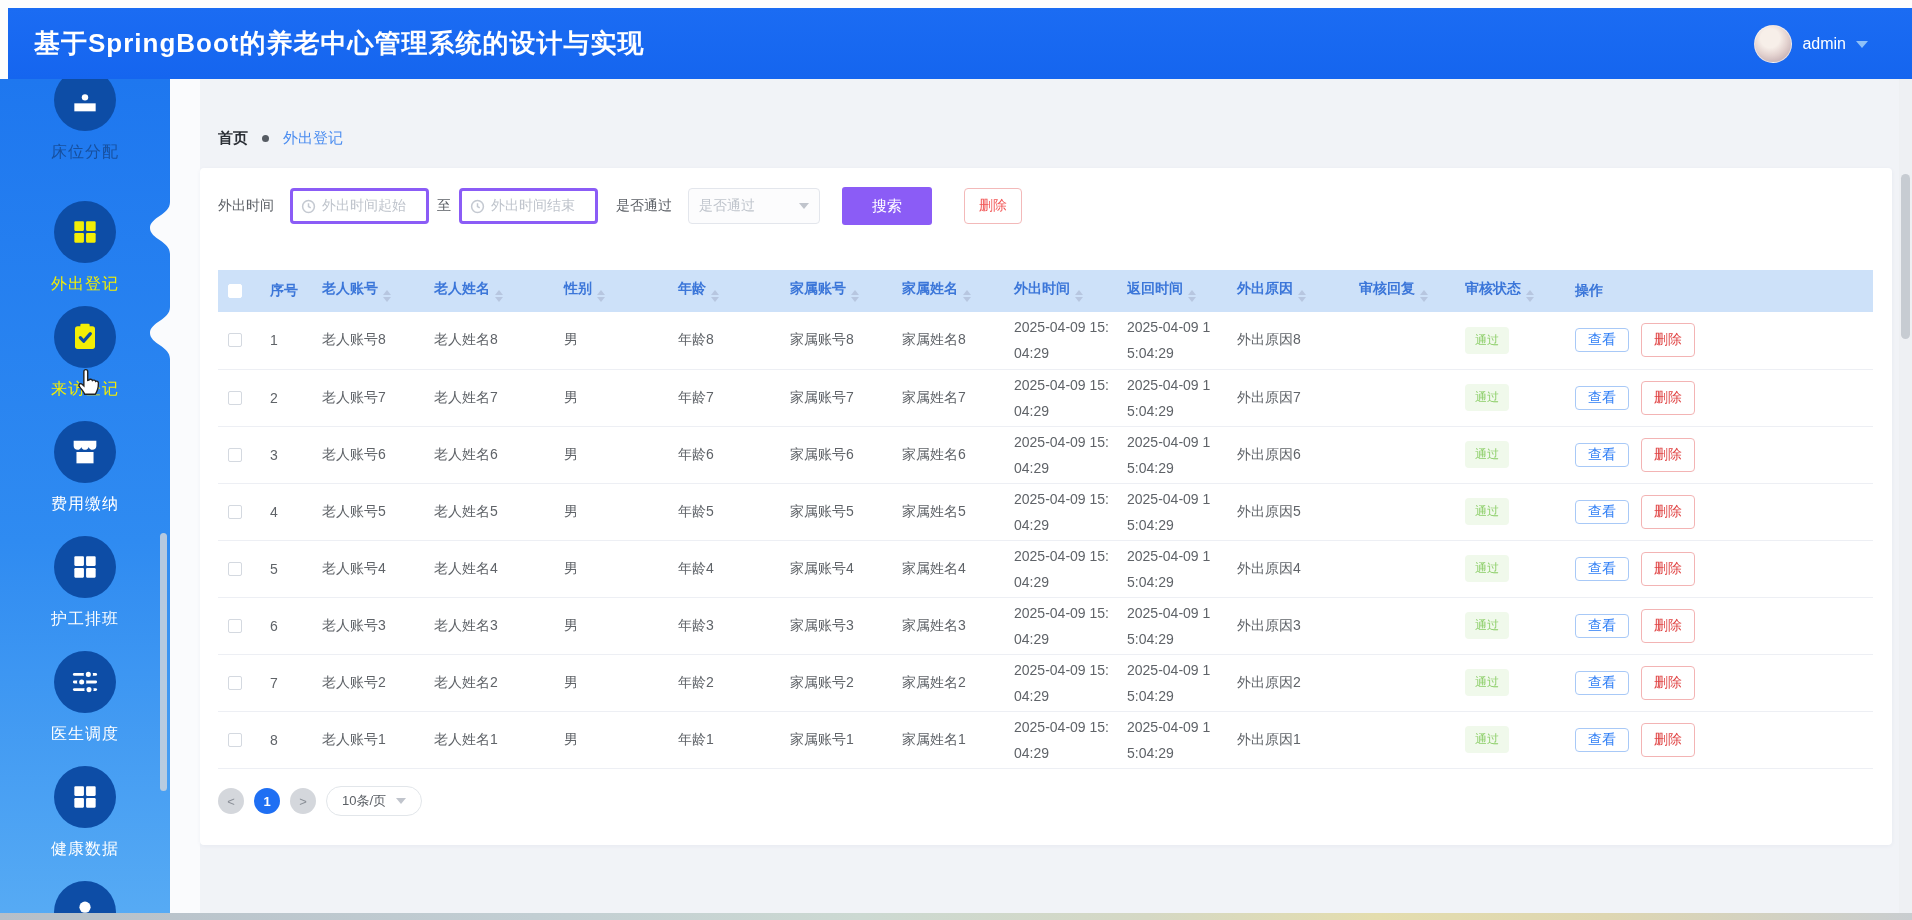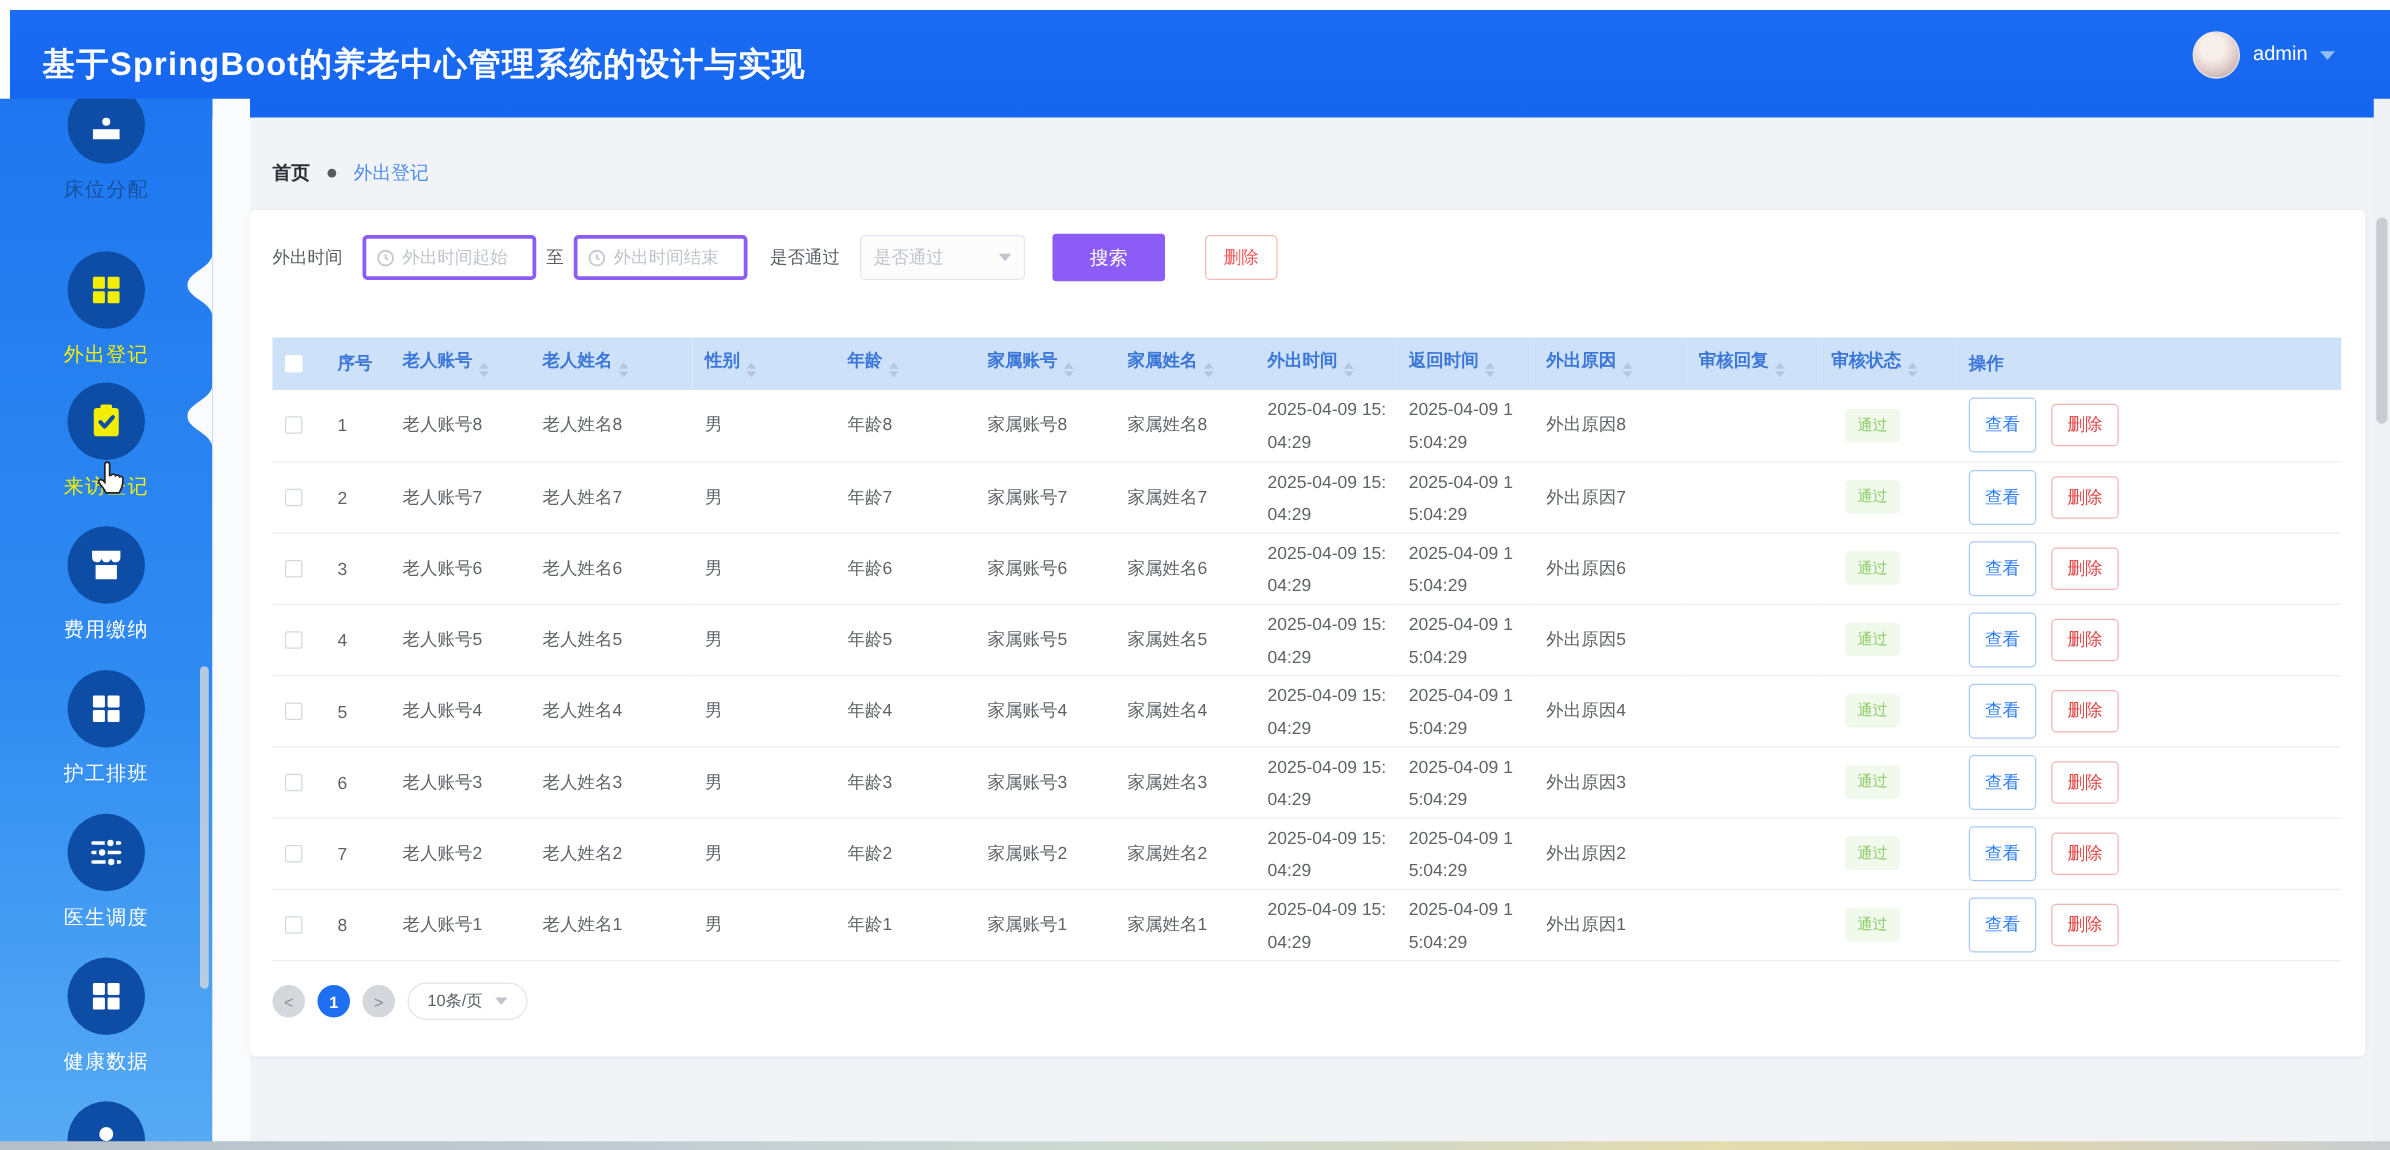--- a/index.html
+++ b/index.html
@@ -5,21 +5,21 @@
   * { margin:0; padding:0; box-sizing:border-box; }
   html,body { width:1912px; height:920px; overflow:hidden; }
   body { font-family:"Liberation Sans","DejaVu Sans",sans-serif; background:#fff; }
   .stage { position:relative; width:1912px; height:920px; background:#f1f3f7; overflow:hidden; }
 
   
   .top-edge { position:absolute; left:0; top:0; width:1912px; height:8px; background:#fdfdfd; }
   .left-edge { position:absolute; left:0; top:8px; width:8px; height:71px; background:#fdfdfd; }
 
   
-  .app-header { position:absolute; left:8px; top:8px; width:1904px; height:86px;
+  .app-header { position:absolute; left:8px; top:8px; width:1904px; height:71px;
     background:linear-gradient(180deg,#1b6cf3,#1565ef); display:flex; align-items:center; }
   .app-title { color:#fff; font-size:26px; font-weight:bold; margin-left:26px; letter-spacing:1px; }
   .header-user { position:absolute; right:44px; top:0; height:71px; display:flex; align-items:center; gap:10px; cursor:pointer; }
   .avatar { width:38px; height:38px; border-radius:50%;
     background:radial-gradient(circle at 42% 34%, #f7efe9 0 30%, #e3d2cf 55%, #c9b4b6 78%, #a898a0 100%);
     border:1px solid rgba(255,255,255,.55); }
   .admin-name { color:#fff; font-size:16px; }
   .admin-caret { width:0; height:0; border-left:6px solid transparent; border-right:6px solid transparent; border-top:7px solid #8fc1f8; margin-top:2px; }
 
   
@@ -67,22 +67,22 @@
   table.grid thead th { background:#cde1f9; height:42px; text-align:left; padding:0 0 0 10px;
     color:#3b76d9; font-weight:bold; white-space:nowrap; }
   table.grid tbody td { height:57px; border-bottom:1px solid #edeff4; padding:0 6px 0 10px; color:#5f6368; vertical-align:middle; }
   .cbx { width:14px; height:14px; border:1px solid #d4d9e0; border-radius:2px; background:#fff; cursor:pointer; }
   th .cbx { background:#fff; border-color:#fff; }
   .sort { display:inline-flex; flex-direction:column; margin-left:5px; vertical-align:-2px; }
   .sort i { display:block; width:0; height:0; border-left:4px solid transparent; border-right:4px solid transparent; }
   .sort i.up { border-bottom:5px solid #b7c6e0; margin-bottom:2px; }
   .sort i.down { border-top:5px solid #b7c6e0; }
   td.date-cell { word-break:break-all; line-height:26px; width:104px; }
-  .badge-pass { display:inline-block; background:#f0f9eb; color:#8bce67; font-size:12px; padding:5px 10px; border-radius:4px;margin-left:11px; }
-  .btn-view { width:54px; height:44px; background:#fff; border:1px solid #a8c9f7; border-radius:4px; color:#2d7df5;
+  .badge-pass { display:inline-block; background:#f0f9eb; color:#8bce67; font-size:12px; padding:5px 10px; border-radius:4px; }
+  .btn-view { width:54px; height:24px; background:#fff; border:1px solid #a8c9f7; border-radius:4px; color:#2d7df5;
     font-size:14px; cursor:pointer; font-family:inherit; margin-right:12px; }
   .btn-del { width:54px; height:34px; background:#fff; border:1px solid #f3b4b4; border-radius:4px; color:#e04343;
     font-size:14px; cursor:pointer; font-family:inherit; }
 
   
   .pager { position:absolute; left:18px; top:618px; display:flex; align-items:center; gap:10px; }
   .pg-circle { width:26px; height:26px; border-radius:50%; background:#d4d7dc; color:#8a8f97; font-size:13px;
     display:flex; align-items:center; justify-content:center; cursor:pointer; }
   .pg-circle.current { background:#1f6ff3; color:#fff; font-weight:bold; }
   .pg-size { height:30px; min-width:96px; border:1px solid #e2e6ea; border-radius:16px; background:#fff;

